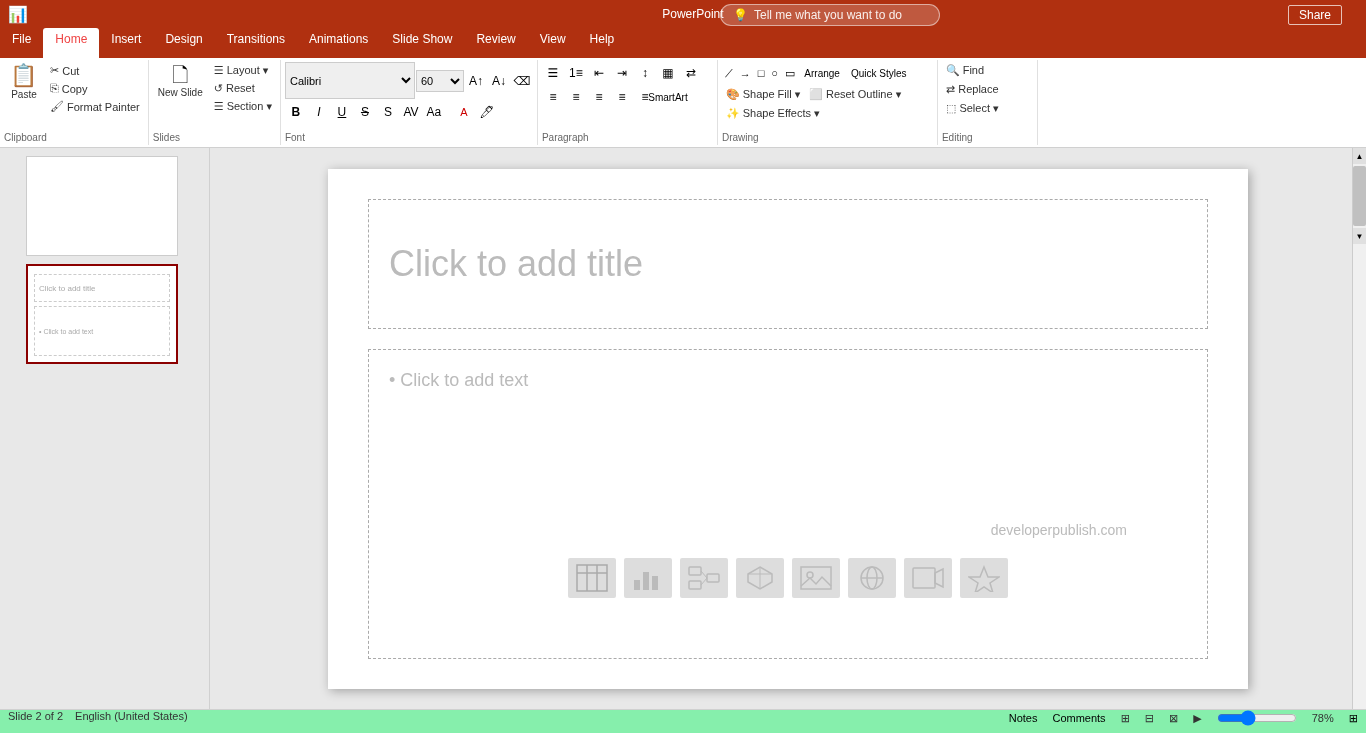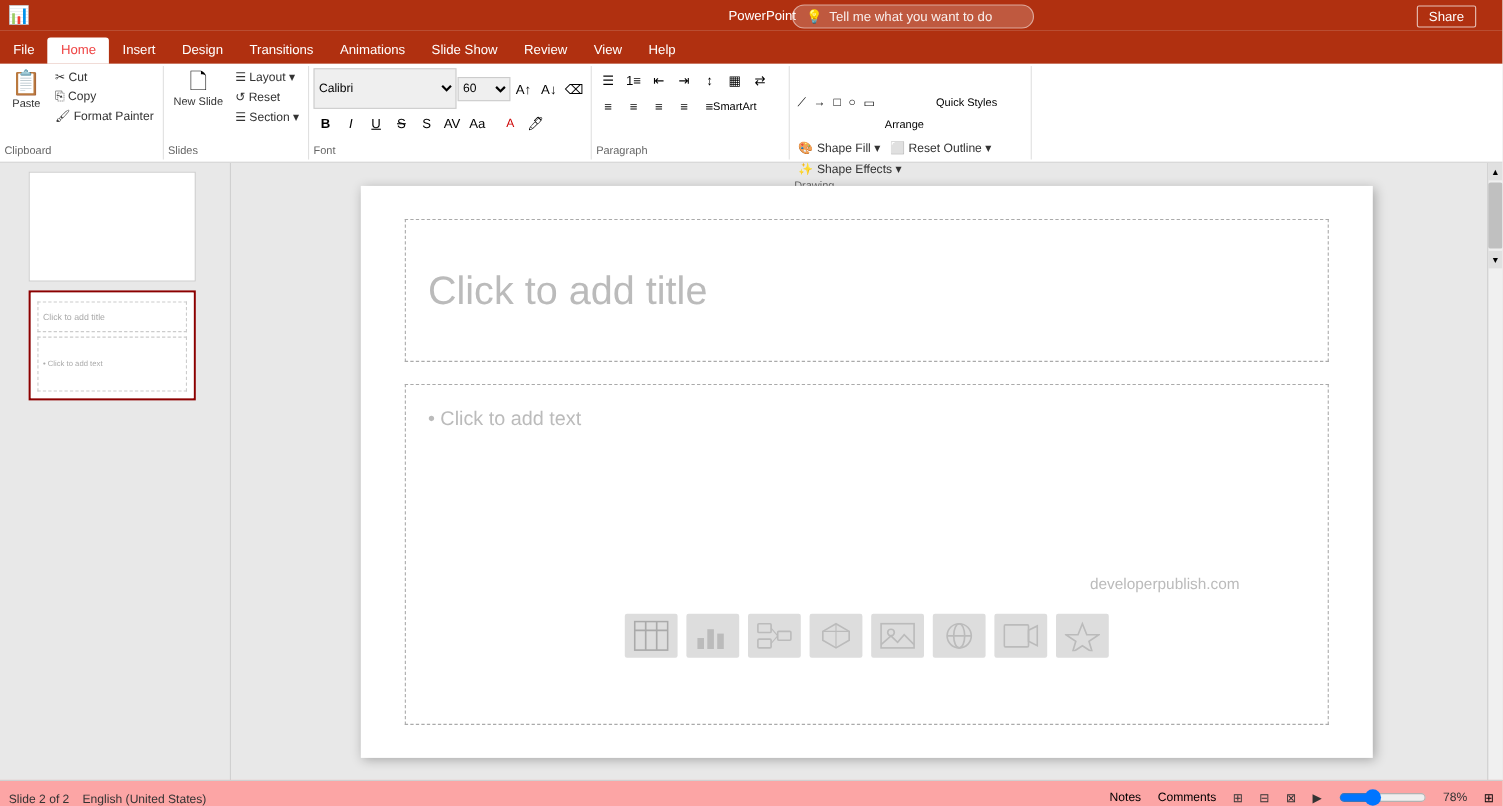--- a/index.html
+++ b/index.html
@@ -16,21 +16,20 @@
       color: white;
     }
     #title-bar .title-left { display: flex; align-items: center; gap: 10px; }
     #title-bar .title-center { font-size: 12px; }
 
     
     #ribbon-tabs {
       height: 30px;
       background: #b03010;
       display: flex;
-      align-items: flex-end;
       padding-left: 0;
     }
     .ribbon-tab {
       padding: 4px 12px 6px;
       color: white;
       font-size: 12px;
       cursor: pointer;
       border-radius: 3px 3px 0 0;
     }
     .ribbon-tab.active {
@@ -166,24 +165,24 @@
       border-radius: 2px;
     }
 
     
     #status-bar {
       position: absolute;
       bottom: 0;
       left: 0;
       right: 0;
       height: 24px;
-      background: #fca5a5;
+      background: #86efac;
       border-top: 1px solid #d0d0d0;
       display: flex;
-      align-items: flex-end;
+      align-items: flex-start;
       padding: 0 8px;
       font-size: 11px;
       color: #333;
       justify-content: space-between;
     }
     #status-bar .status-right {
       display: flex;
       align-items: center;
       gap: 15px;
     }
@@ -454,34 +453,42 @@
   </div>
 
   <div class="ribbon-group" style="min-width:220px;">
     <div class="ribbon-group-content" style="flex-direction:column;gap:2px;">
       <div class="fmt-row" style="flex-wrap:wrap;max-width:200px;">
         <span style="font-size:11px;padding:1px 3px;">⟋</span>
         <span style="font-size:11px;padding:1px 3px;">→</span>
         <span style="font-size:11px;padding:1px 3px;">□</span>
         <span style="font-size:11px;padding:1px 3px;">○</span>
         <span style="font-size:11px;padding:1px 3px;">▭</span>
-        <button class="fmt-btn" style="font-size:10px;width:auto;padding:0 4px;margin-top:40px;">Arrange</button>
+        <button class="fmt-btn" style="font-size:10px;width:auto;padding:0 4px;">Arrange</button>
         <button class="fmt-btn" style="font-size:10px;width:auto;padding:0 4px;">Quick Styles</button>
       </div>
       <div class="fmt-row">
         <button class="ribbon-btn-sm">🎨 Shape Fill ▾</button>
         <button class="ribbon-btn-sm">⬜ Reset Outline ▾</button>
       </div>
       <div class="fmt-row">
         <button class="ribbon-btn-sm">✨ Shape Effects ▾</button>
       </div>
     </div>
     <div class="ribbon-group-label">Drawing</div>
   </div>
 
+  <div class="ribbon-group" style="min-width:100px;">
+    <div class="ribbon-group-content" style="flex-direction:column;gap:2px;">
+      <button class="ribbon-btn-sm">🔍 Find</button>
+      <button class="ribbon-btn-sm">⇄ Replace</button>
+      <button class="ribbon-btn-sm">⬚ Select ▾</button>
+    </div>
+    <div class="ribbon-group-label">Editing</div>
+  </div>
 
 </div>
 
 <div id="main">
 
   <div id="slide-panel">
 
     <div class="slide-thumb-wrapper">
 
       <div class="slide-thumb thumb1" style="width:152px;height:100px;border:1px solid #ccc;">

